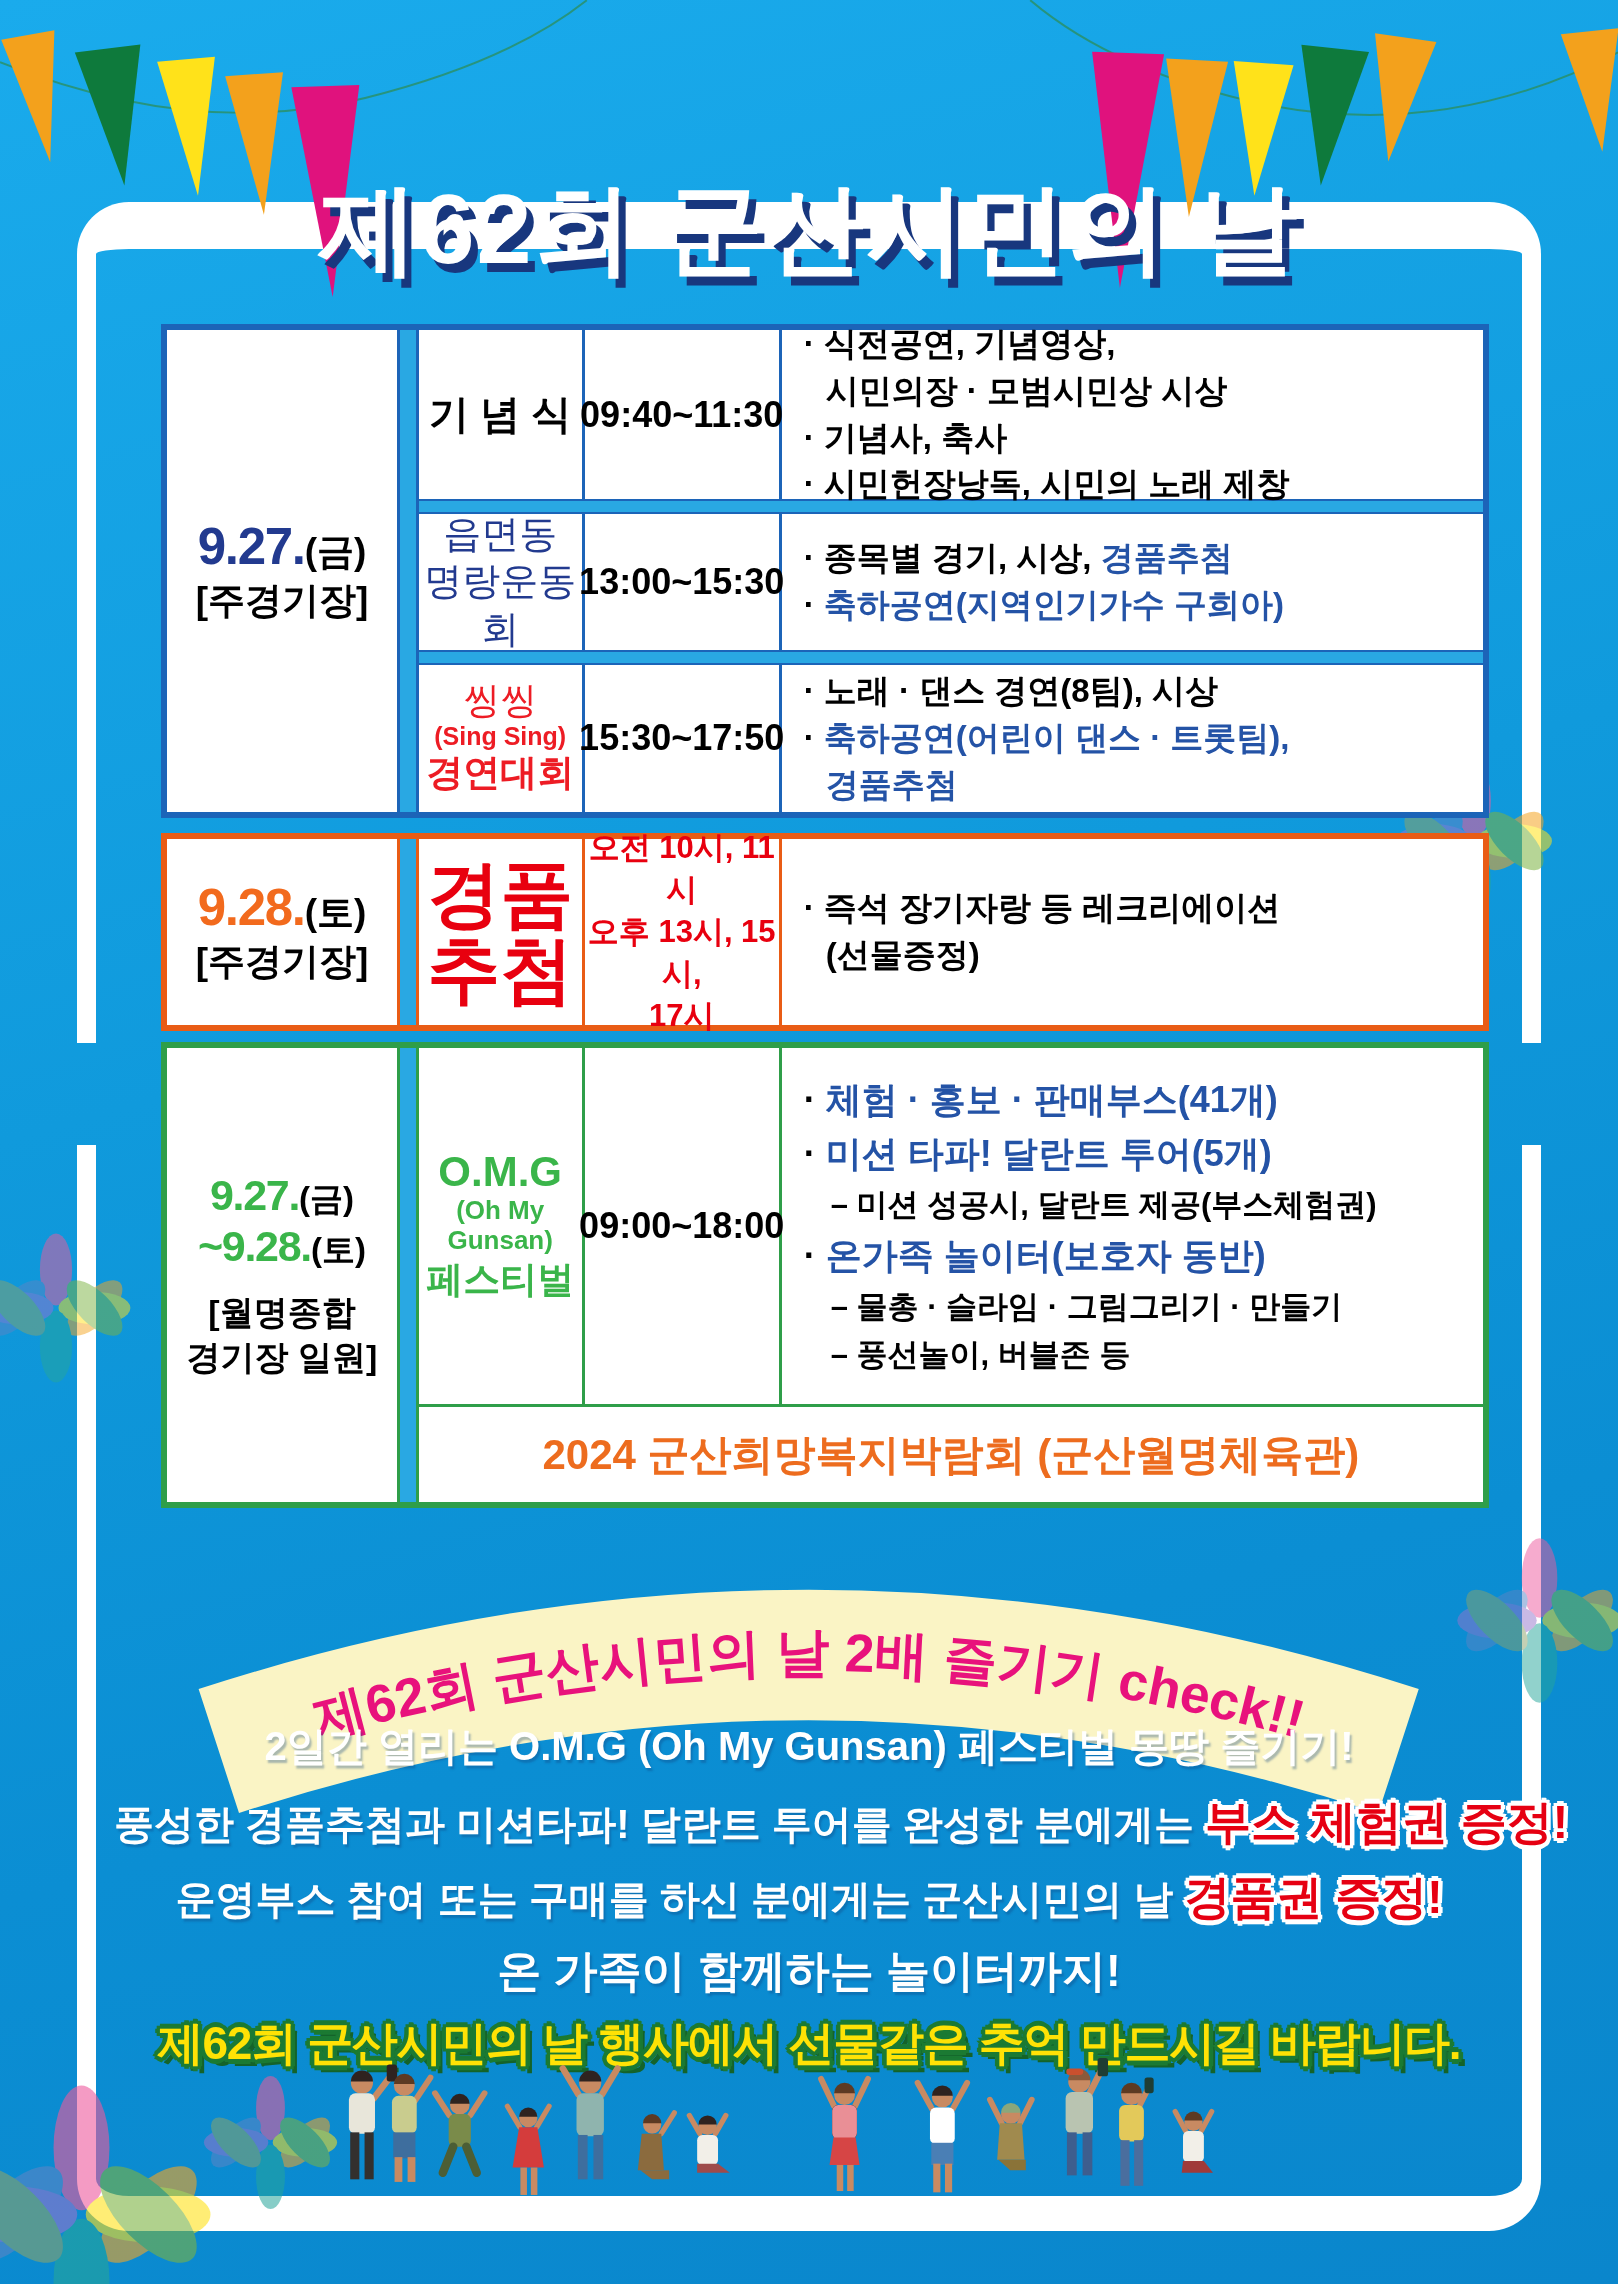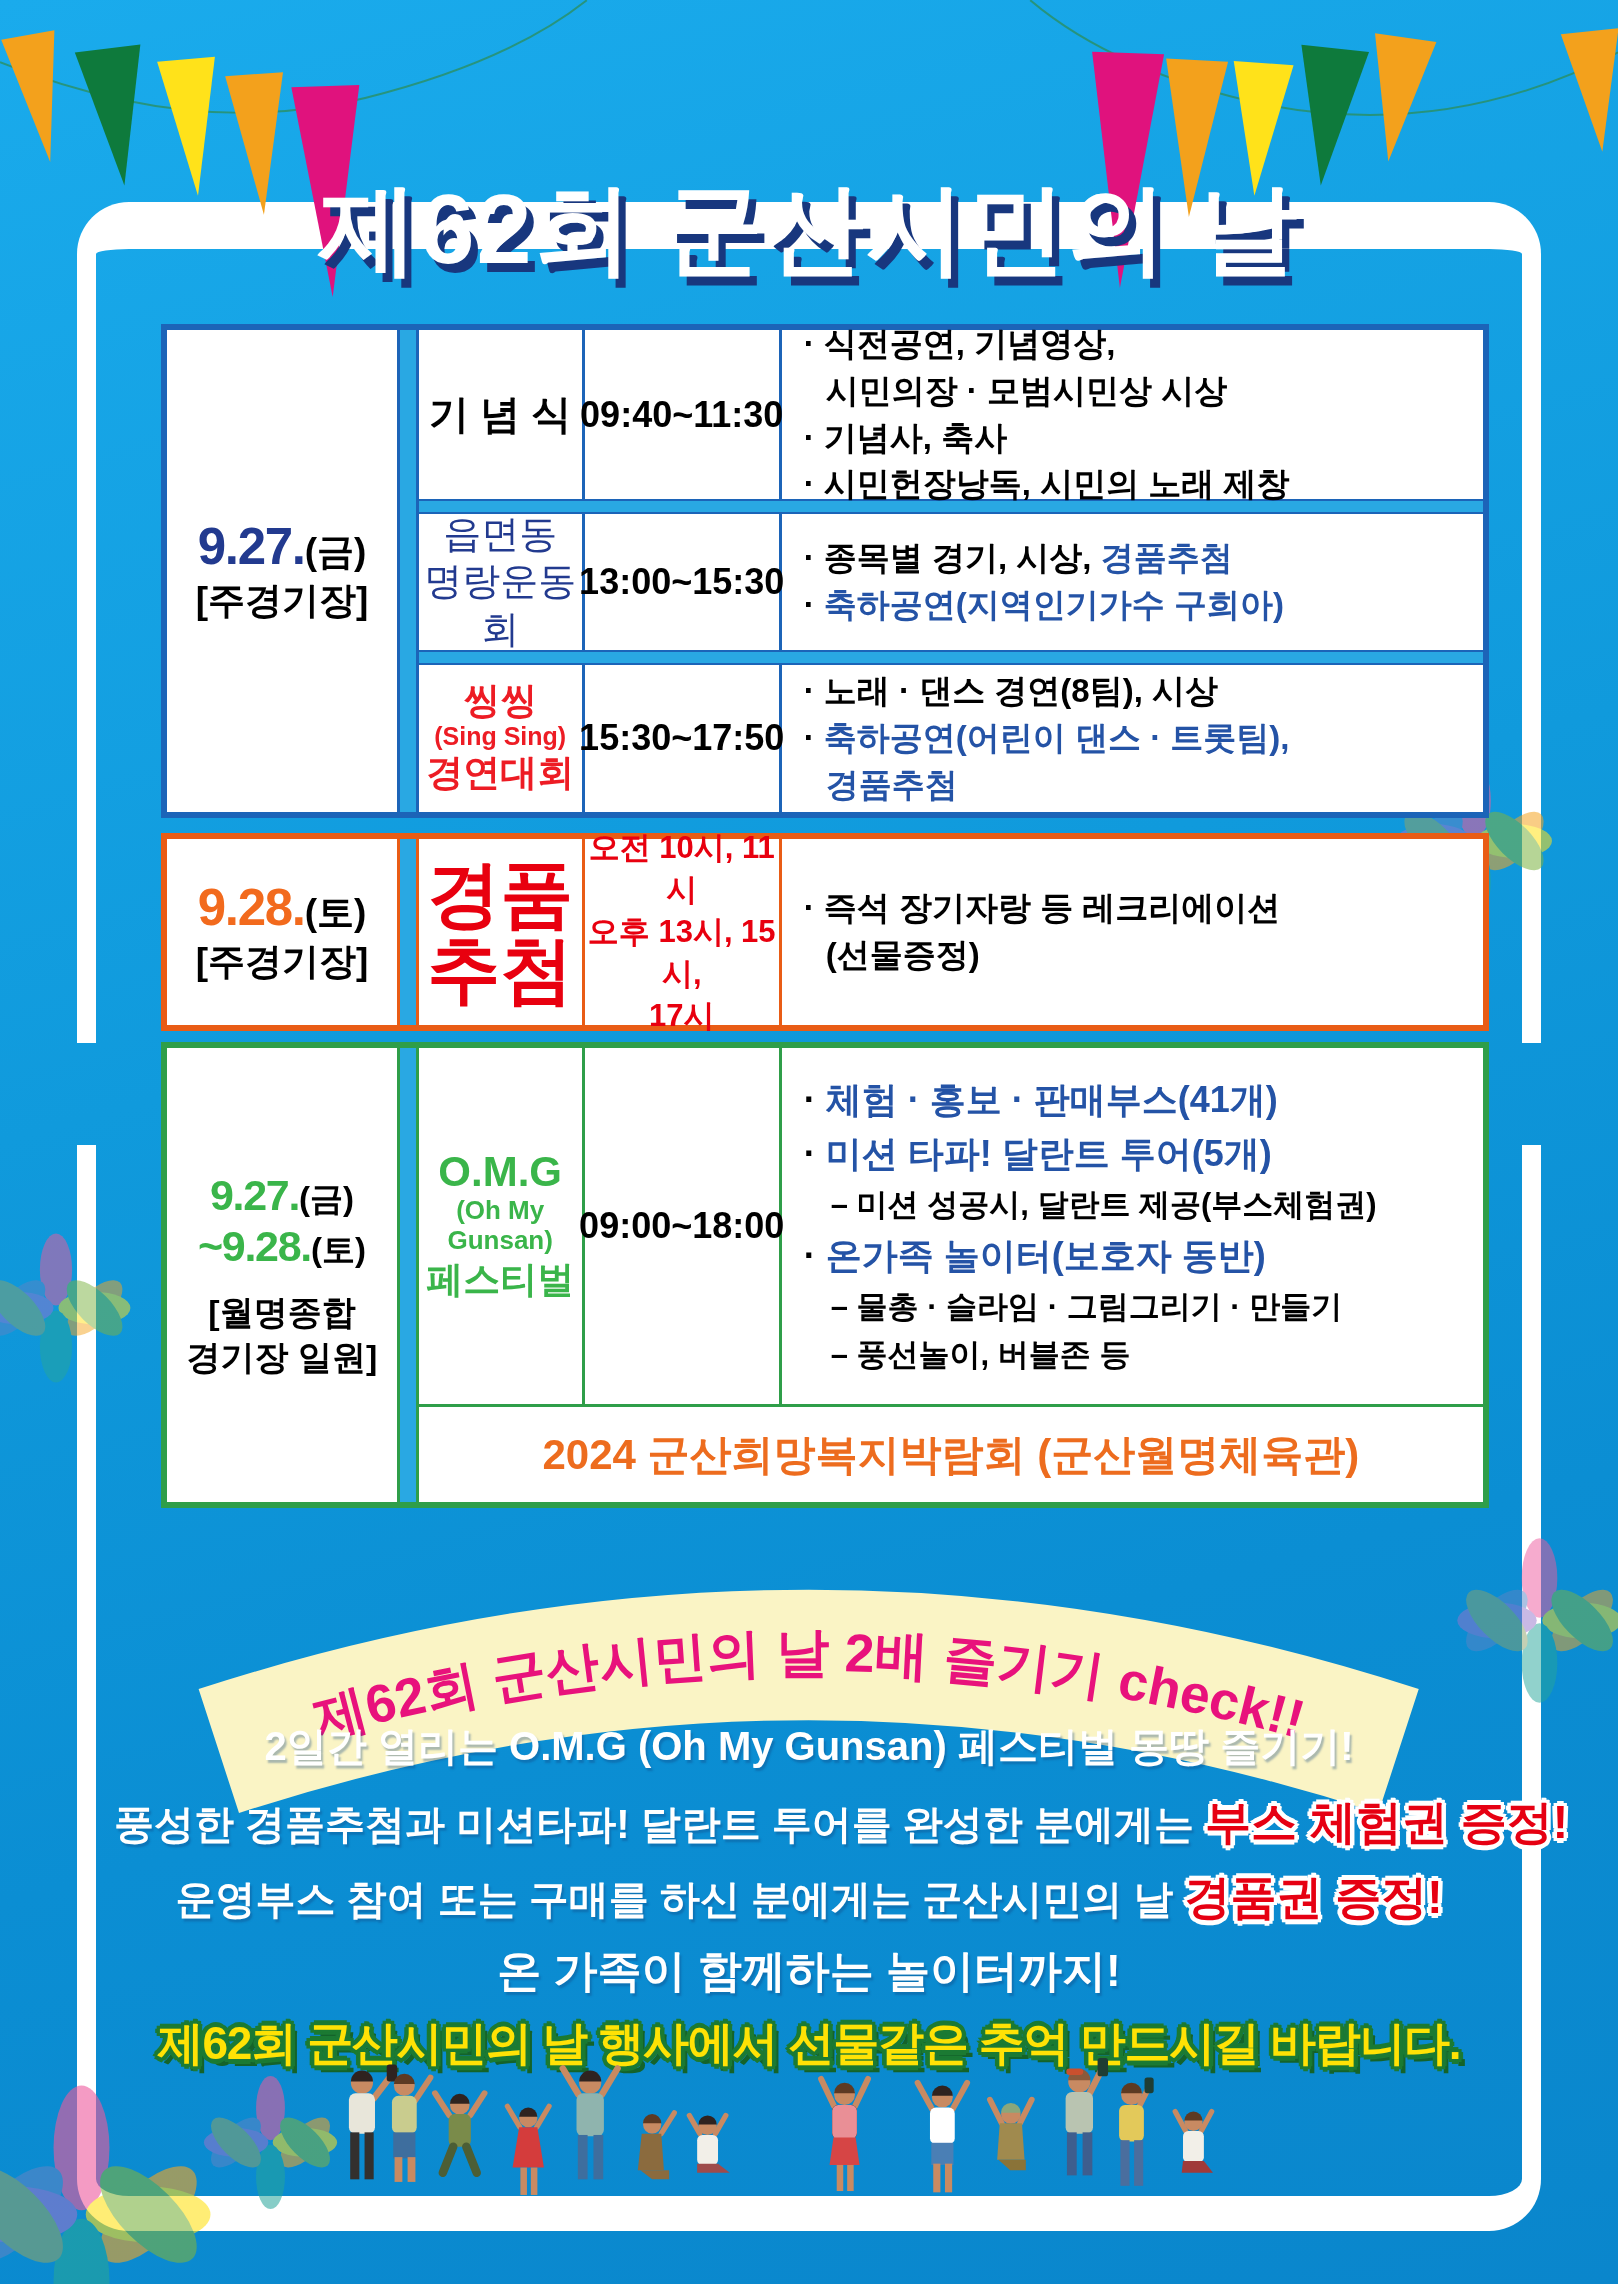--- a/index.html
+++ b/index.html
@@ -46,21 +46,21 @@
   .ev{width:166px;flex:0 0 auto;display:flex;flex-direction:column;align-items:center;justify-content:center;
       text-align:center;border-right:3.3px solid var(--bc);box-sizing:border-box;}
   .tm{width:197px;flex:0 0 auto;display:flex;flex-direction:column;align-items:center;justify-content:center;
       text-align:center;border-right:3.3px solid var(--bc);box-sizing:border-box;}
   .dt{flex:1;display:flex;flex-direction:column;justify-content:center;padding:9px 11.7px 9px 22px;box-sizing:border-box;}
   .dline{font-size:33px;color:#000;line-height:1.42;font-weight:600;white-space:nowrap;}
   .indent{padding-left:22px;}
   .hlblue{color:#2453a6;font-weight:800;}
   .evblack{font-size:40px;font-weight:800;color:#000;}
   .evblue{font-size:38px;font-weight:400;color:#223a8f;line-height:1.25;}
-  .evred-top{font-size:37px;font-weight:700;color:#ed1c24;line-height:1.1;}
+  .evred-top{font-size:37px;font-weight:400;color:#ed1c24;line-height:1.1;}
   .evred-sub{font-size:25px;font-weight:700;color:#ed1c24;line-height:1.2;}
   .evred-bot{font-size:37px;font-weight:800;color:#ed1c24;line-height:1.2;}
   .time{font-size:36px;font-weight:600;color:#000;}
   .dnum{font-size:51px;font-weight:800;letter-spacing:-1.3px;}
   .dday{font-size:37px;font-weight:700;color:#000;}
   .dvenue{font-size:37px;font-weight:800;color:#000;line-height:1.3;}
   .blue{color:#223a8f;} .orange{color:#f26a1d;} .green{color:#3ab54a;} 
   
   .evgift{font-size:73px;font-weight:900;color:#e8000f;line-height:1.04;}
   .tmred{font-size:31px;font-weight:800;color:#e8000f;line-height:1.35;}

